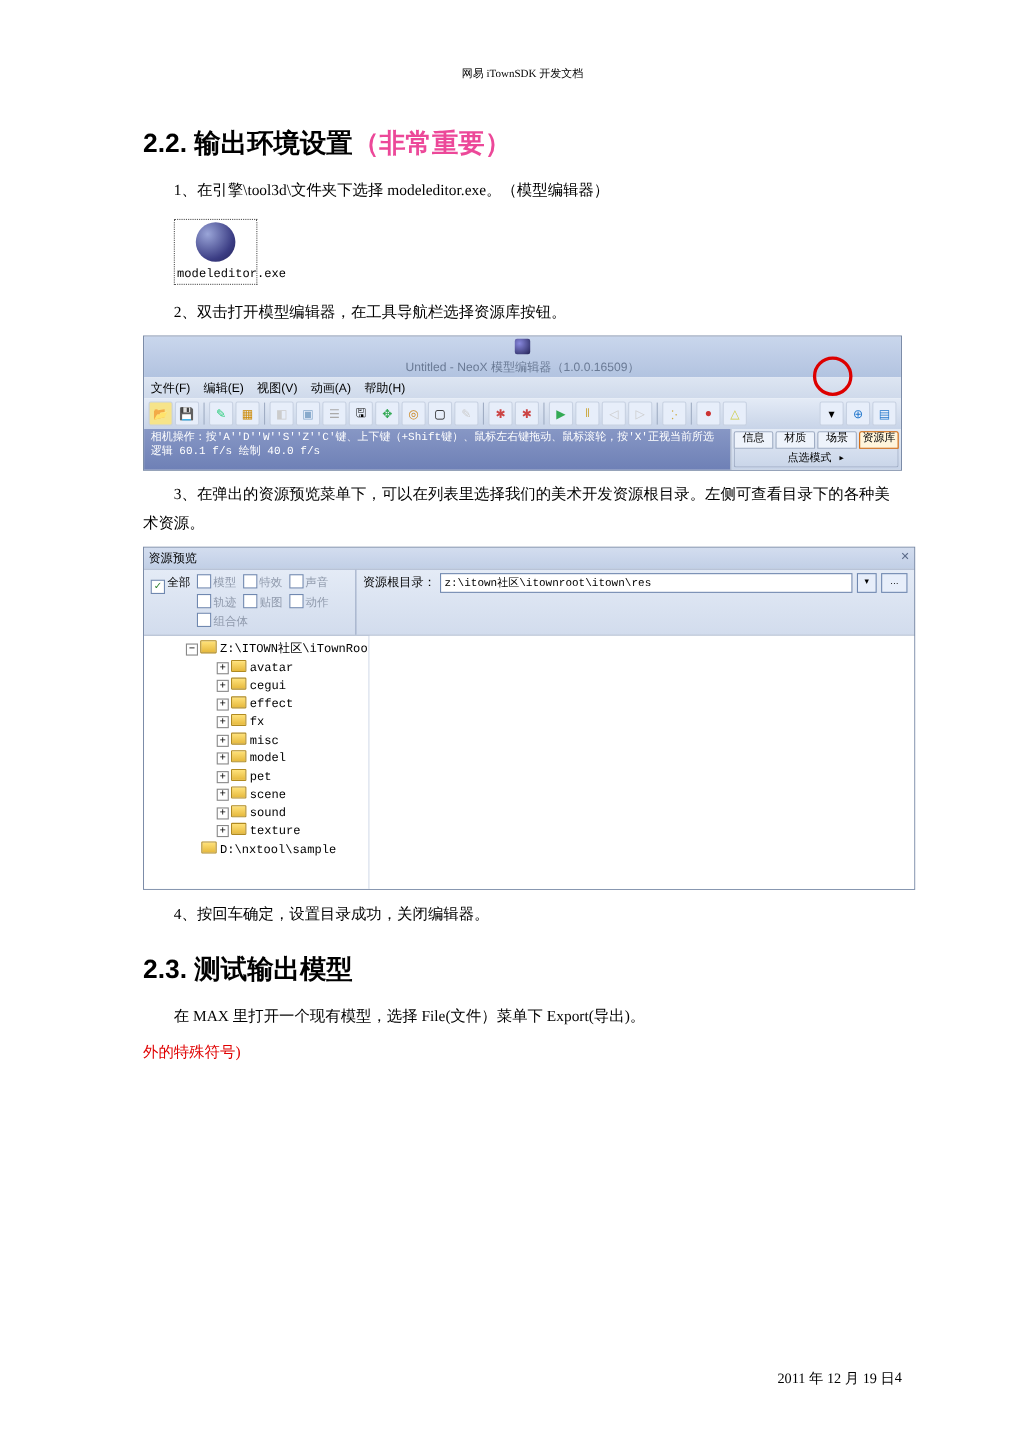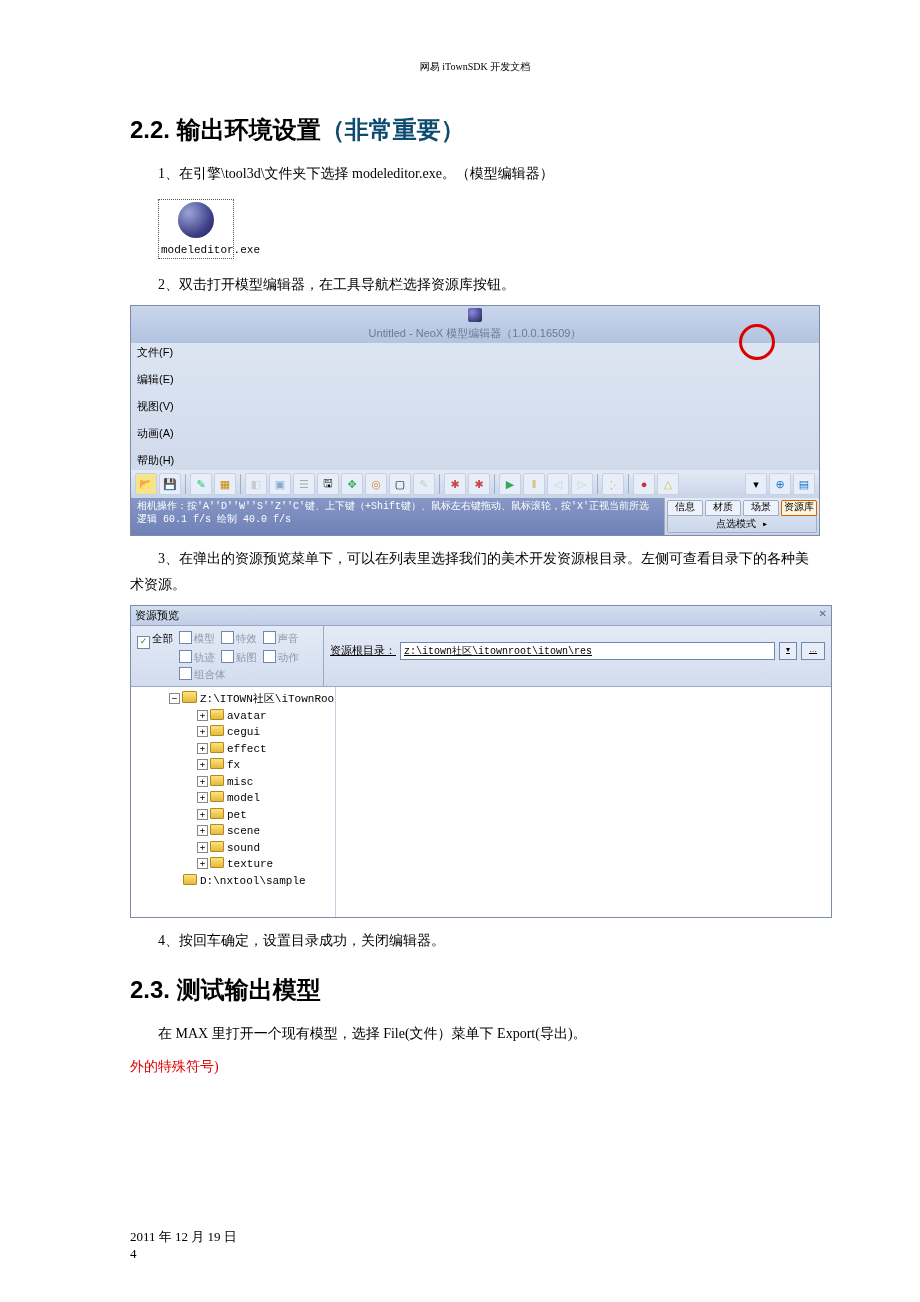--- a/index.html
+++ b/index.html
@@ -22,21 +22,21 @@
     font-size: 10px;
     margin-bottom: 40px;
   }
   h2 {
     font-family: "SimHei", "Heiti SC", sans-serif;
     font-size: 24px;
     font-weight: bold;
     margin: 20px 0 15px 0;
   }
   h2 .red {
-    color: #0c4a6e;
+    color: #ec4899;
   }
   .para {
     margin: 8px 0;
     line-height: 1.8;
     text-indent: 2em;
   }
   .para .red { color: #e00000; }
   .para-continue {
     margin: 0 0 8px 0;
     line-height: 1.8;
@@ -93,21 +93,20 @@
     border-radius: 2px;
   }
   .shot1 .titlebar .wintitle {
     color: #6a7a95;
   }
   .shot1 .menubar {
     background: linear-gradient(#dde5f2, #cfdaeb);
     padding: 2px 6px;
     display: flex;
     gap: 12px;
-    flex-direction: column;
   }
   .shot1 .toolbar {
     background: linear-gradient(#e4ebf6, #c8d4e8);
     padding: 3px 4px;
     display: flex;
     align-items: center;
     gap: 2px;
   }
   .tb-btn {
     width: 20px;
@@ -220,23 +219,22 @@
     margin-right: 2px;
     font-size: 9px;
     line-height: 9px;
     text-align: center;
     color: #2a7c2a;
   }
   .chk.checked::before { content: "✓"; }
   .muted { color: #909aac; }
   .s2-filterright {
     flex: 1;
-    padding: 16px 6px;
-    font-size: 11px;
-    text-decoration: underline;
+    padding: 3px 6px;
+    font-size: 11px;
   }
   .s2-filterright .row { margin-bottom: 4px; display: flex; align-items: center; gap: 4px;}
   .input-path {
     border: 1px solid #7088b0;
     background: #fff;
     padding: 1px 3px;
     font-family: "Courier New", monospace;
     font-size: 10px;
     flex: 1;
   }
@@ -328,21 +326,20 @@
   }
 
   .footer {
     position: absolute;
     bottom: 40px;
     left: 130px;
     right: 100px;
     display: flex;
     justify-content: flex-end;
     font-size: 13px;
-    flex-direction: column;
   }
 </style>
 </head>
 <body>
 
 <div class="page">
   <div class="header-text">网易 iTownSDK 开发文档</div>
 
   <h2>
     <span>2.2.</span><span> 输出环境设置</span><span class="red">（非常重要）</span>

